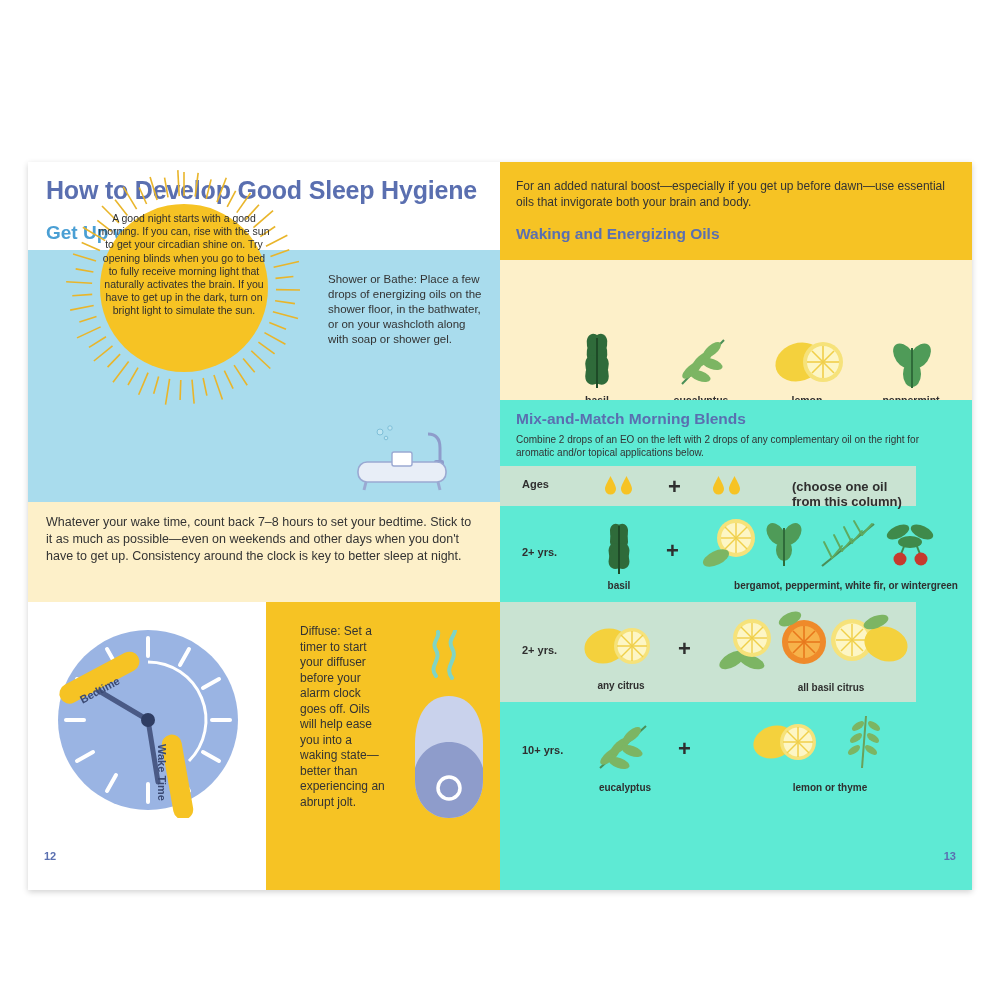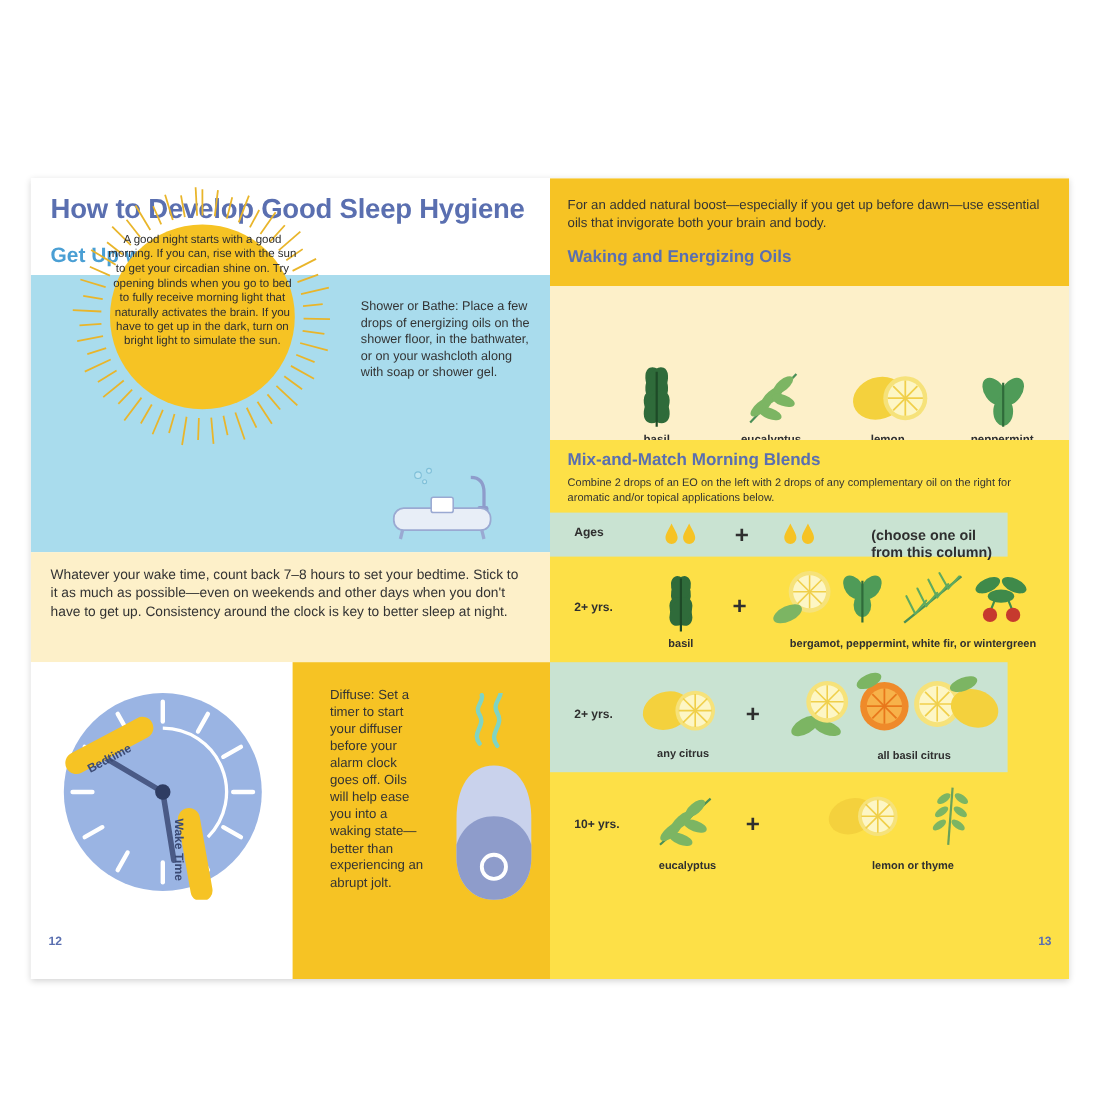--- a/index.html
+++ b/index.html
@@ -100,21 +100,21 @@
     position:absolute;left:16px;top:63px;
     font-size:15.5px;font-weight:bold;color:#5a6fb0;
   }
   .oils-band{
     position:absolute;left:0;top:98px;width:472px;height:140px;background:#fdf0c9;
   }
   .oil{position:absolute;text-align:center;width:98px;}
   .oil .label{font-size:10.5px;font-weight:bold;color:#2f2f2f;margin-top:2px;}
   .oil .art{height:62px;}
   .blend-band{
-    position:absolute;left:0;top:238px;width:472px;height:490px;background:#fde047;
+    position:absolute;left:0;top:238px;width:472px;height:490px;background:#5eead4;
   }
   .blend-head{
     position:absolute;left:16px;top:10px;
     font-size:15.5px;font-weight:bold;color:#5a6fb0;
   }
   .blend-sub{
     position:absolute;left:16px;top:34px;width:444px;
     font-size:10px;line-height:12.5px;color:#333;
   }
   .row{position:absolute;left:0;width:416px;}
@@ -484,21 +484,21 @@
           <g fill="#3f8a4a">
             <ellipse cx="198" cy="20" rx="12" ry="6" transform="rotate(-25 198 20)"></ellipse>
             <ellipse cx="222" cy="20" rx="12" ry="6" transform="rotate(25 222 20)"></ellipse>
             <ellipse cx="210" cy="30" rx="12" ry="6"></ellipse>
           </g>
           <line x1="205" y1="32" x2="201" y2="42" stroke="#3f8a4a" stroke-width="2"></line>
           <line x1="216" y1="32" x2="220" y2="42" stroke="#3f8a4a" stroke-width="2"></line>
           <circle cx="200" cy="47" r="6.5" fill="#c63a2e"></circle>
           <circle cx="221" cy="47" r="6.5" fill="#c63a2e"></circle>
         </svg>
-        <div class="cap" style="left:200px;top:74px;width:260px;">bergamot, peppermint, white fir, or wintergreen</div>
+        <div class="cap" style="left:216px;top:74px;width:260px;">bergamot, peppermint, white fir, or wintergreen</div>
       </div>
 
       <div class="row alt" style="top:202px;height:100px;">
         <div class="ages" style="top:42px;">2+ yrs.</div>
         <svg style="position:absolute;left:78px;top:16px;" width="86" height="56" viewBox="0 0 86 56">
           <ellipse cx="28" cy="28" rx="22" ry="17" transform="rotate(-18 28 28)" fill="#f4d13d"></ellipse>
           <circle cx="54" cy="28" r="18" fill="#f6e27a"></circle>
           <circle cx="54" cy="28" r="14.5" fill="#fdf6c5"></circle>
           <g stroke="#f0cf4a" stroke-width="1.5">
             <line x1="54" y1="13" x2="54" y2="43"></line>

